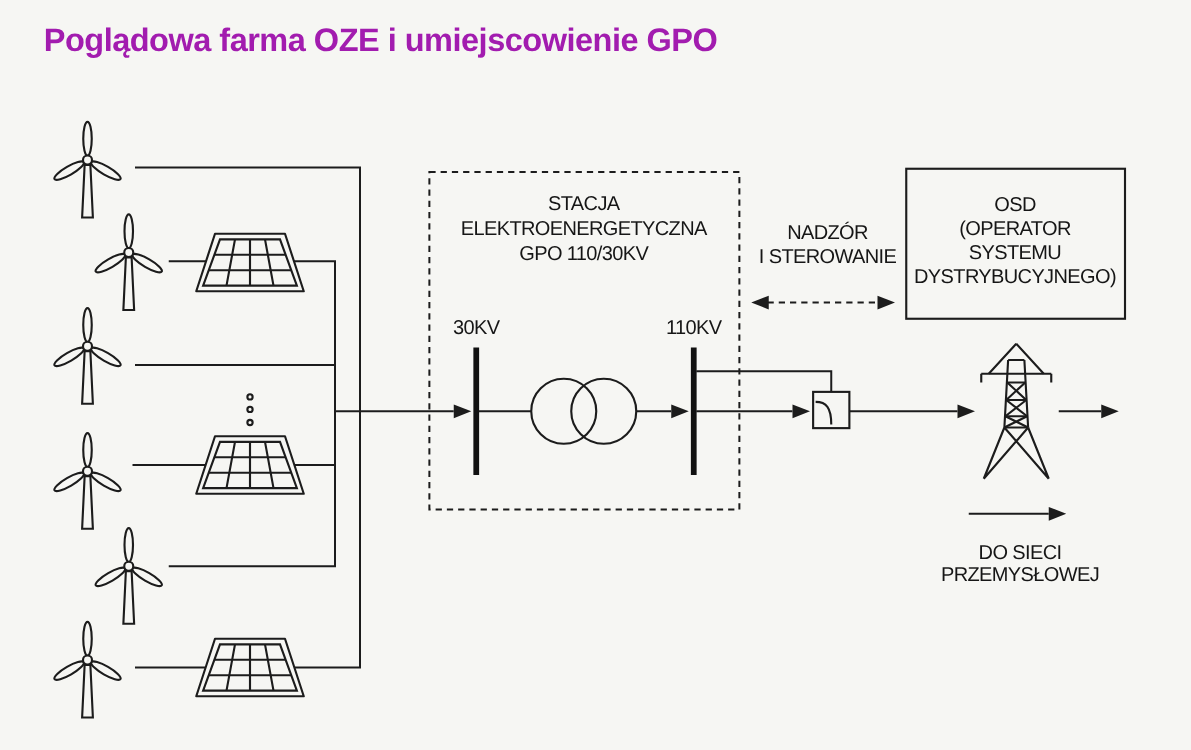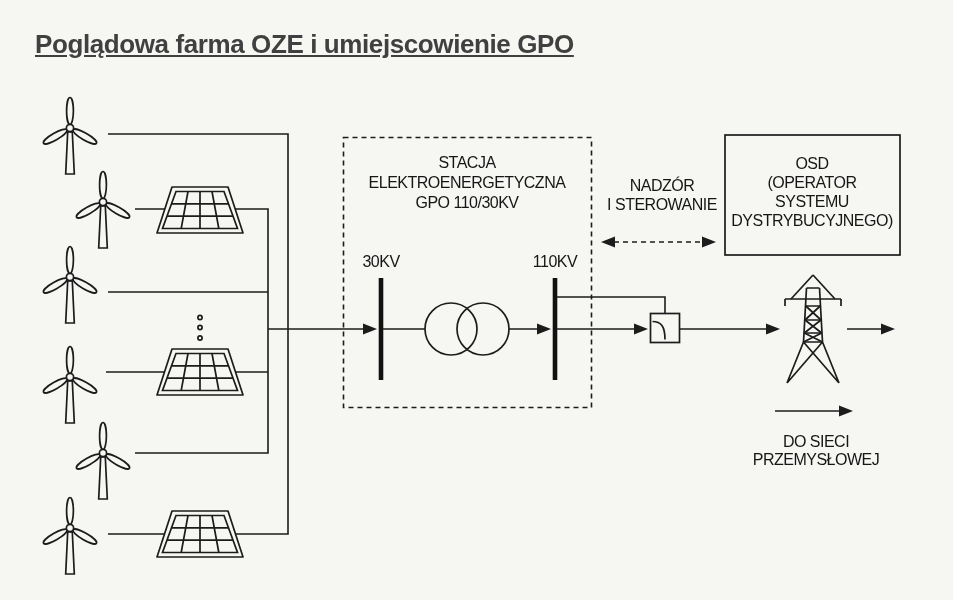--- a/index.html
+++ b/index.html
@@ -4,23 +4,23 @@
 <style>
   html,body{margin:0;padding:0;}
   body{
     width:953px;height:600px;
     background:#f6f6f3;
     position:relative;
     overflow:hidden;
     font-family:"Liberation Sans",sans-serif;
   }
   h1.title{
-    position:absolute;left:35px;top:30px;margin:0;
+    position:absolute;left:35px;top:18px;margin:0;
     font:700 26px/1.15 "Liberation Sans",sans-serif;
-    letter-spacing:-0.4px;color:#404040;text-decoration:underline;
+    letter-spacing:-0.4px;color:#a21caf;
   }
   svg.diagram{position:absolute;left:0;top:0;}
   .wire{stroke:#1c1c1c;stroke-width:1.6;fill:none;}
   .dash{stroke:#1c1c1c;stroke-width:1.6;fill:none;stroke-dasharray:5 4;}
   .shape{stroke:#1c1c1c;stroke-width:1.7;fill:none;}
   .shape-bg{stroke:#1c1c1c;stroke-width:1.7;fill:#f6f6f3;}
   .solid{fill:#1c1c1c;stroke:none;}
   .busbar{fill:#111111;stroke:none;}
   .lbl{
     font-family:"Liberation Sans",sans-serif;

